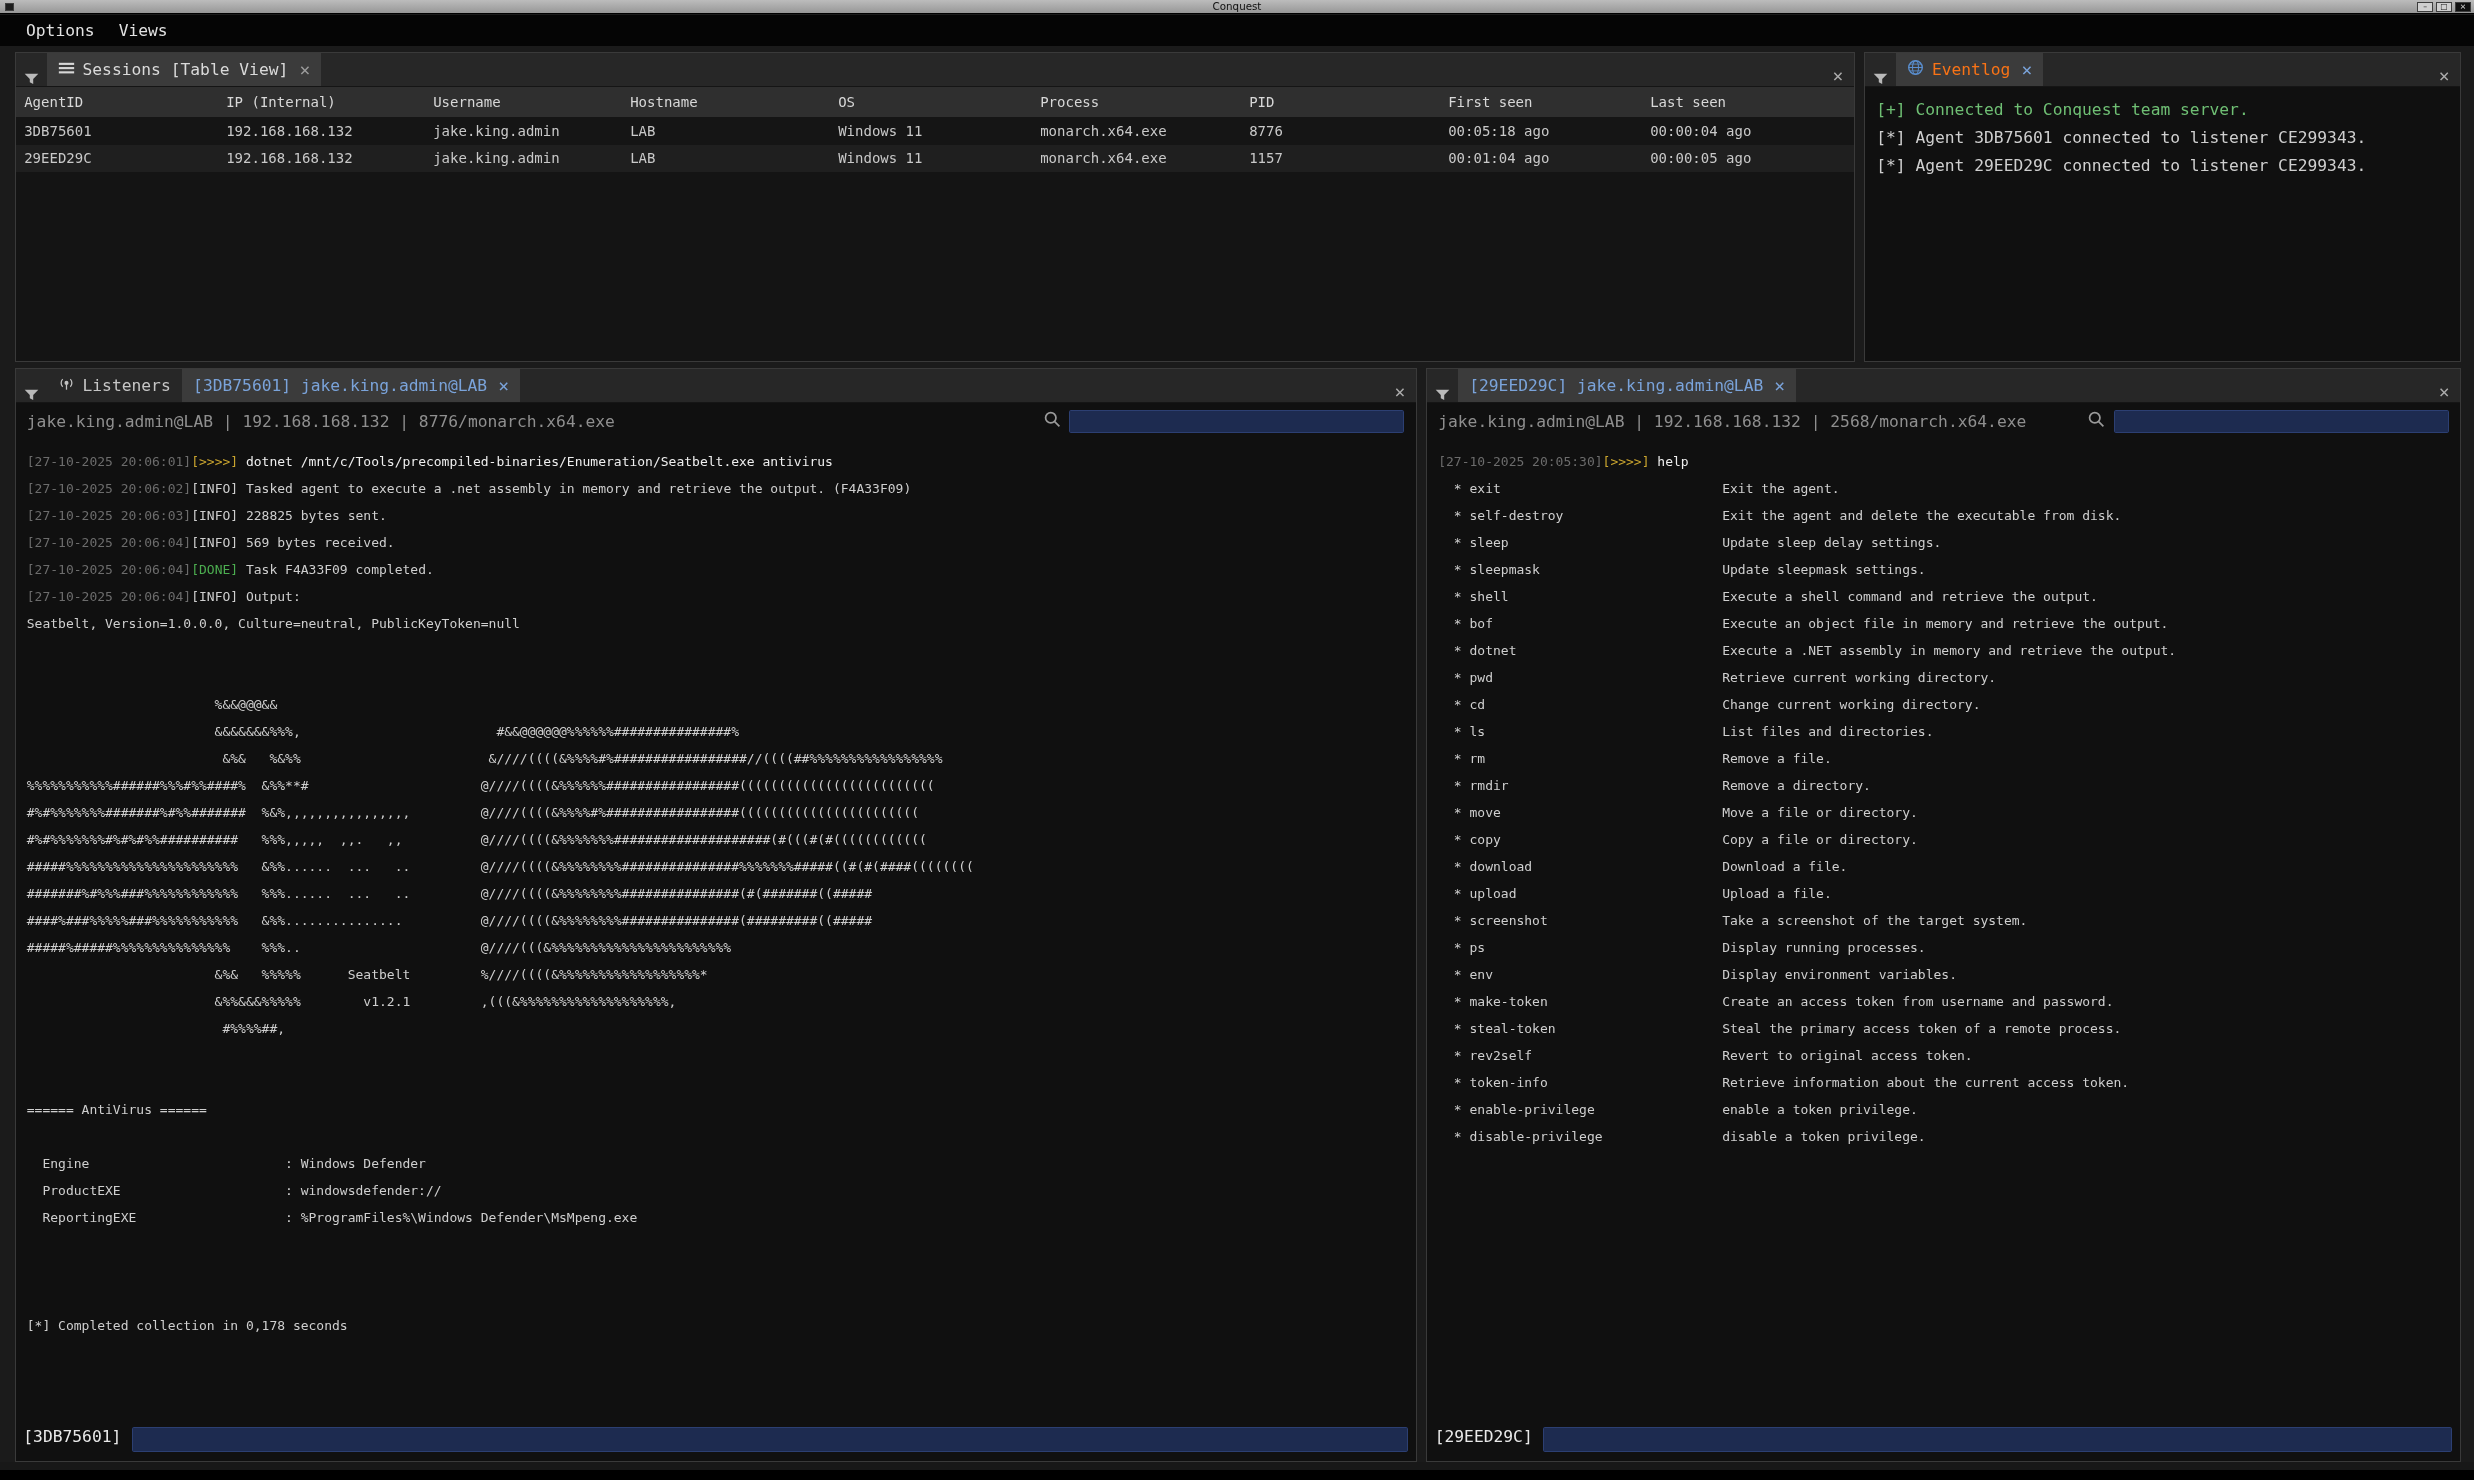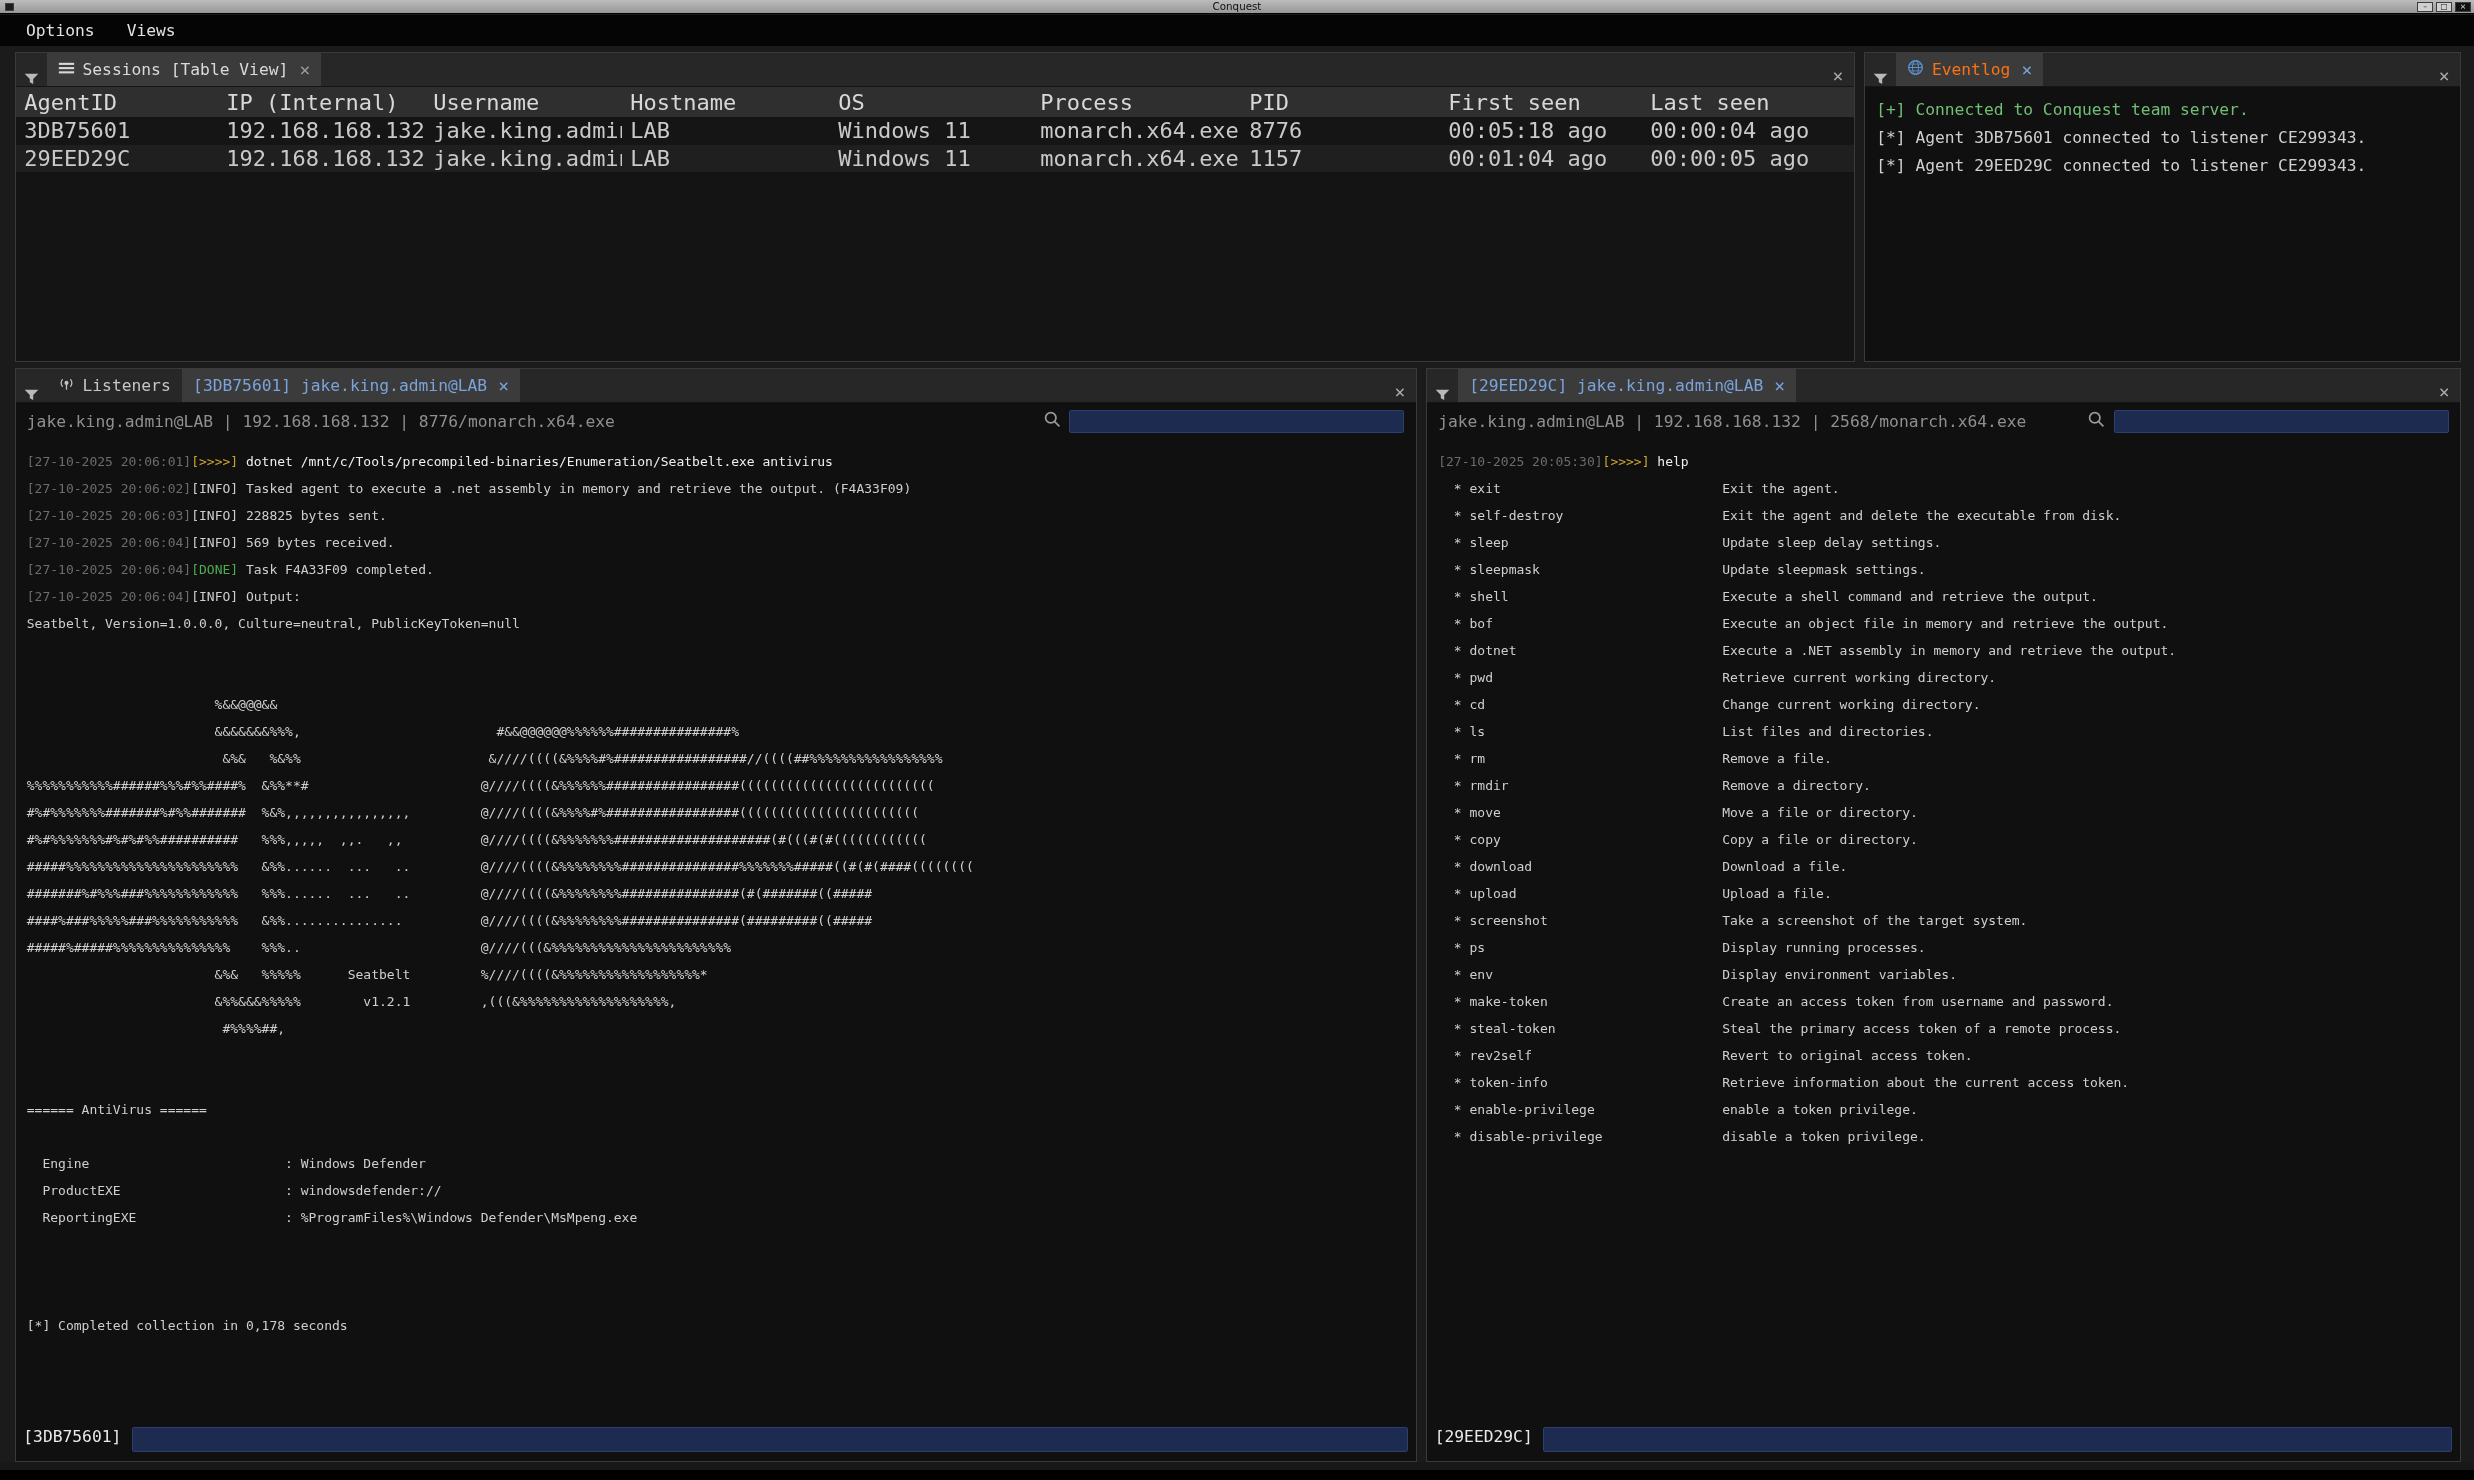--- a/index.html
+++ b/index.html
@@ -11,21 +11,21 @@
     background:linear-gradient(#bcbcbc,#979797);border-bottom:0.9px solid #000}
   .win-title{position:absolute;left:50%;top:0;transform:translateX(-50%);
     font:10.3px/13.8px "DejaVu Sans",sans-serif;color:#101010}
   .app-icon{position:absolute;left:5.2px;top:2.6px;width:8.6px;height:8.6px;
     background:#1d1d1d;border:0.9px solid #3f3f3f}
   .winbtns{position:absolute;right:3.4px;top:1.7px;display:flex;gap:3.4px}
   .winbtn{width:15.5px;height:10.3px;background:#cfcfcf;border:0.9px solid #3e3e3e;
     color:#141414;font:7.7px/8.6px "DejaVu Sans",sans-serif;text-align:center;cursor:default}
   .winbtn-close{background:#101010;color:#e5e5e5}
   .menubar{position:absolute;left:0;top:14.6px;width:100%;height:31px;background:#050505;
-    display:flex;align-items:center;gap:32px;padding-left:26px}
+    display:flex;align-items:center;gap:24px;padding-left:26px}
   .menu-item{font-size:16.3px;color:#e2e2e2;cursor:default}
 
   
   .panel{position:absolute;background:#101010;border:0.9px solid #3a3a3a;
     display:flex;flex-direction:column}
   .panel-sessions{left:14.6px;top:52px;width:1840px;height:310px}
   .panel-eventlog{left:1864px;top:52px;width:597px;height:310px}
   .panel-console-left{left:14.6px;top:368px;width:1402px;height:1094px}
   .panel-console-right{left:1426px;top:368px;width:1035px;height:1094px}
 
@@ -37,21 +37,21 @@
   .tab.active{background:#3b3b3b}
   .tab-sessions-t .tab-label{color:#dadada}
   .tab-eventlog-t .tab-label{color:#f97316}
   .tab-agent .tab-label{color:#7aa3da}
   .tab-close{font-size:18px;color:#9b9b9b;margin-left:3.4px}
   .tab-agent .tab-close,.tab-eventlog-t .tab-close{color:#7aa3da}
   .bar-close{margin-left:auto;margin-right:10.3px;font-size:18px;color:#ababab;cursor:default}
 
   
   .sessions-body{flex:1;background:#141414;overflow:hidden}
-  .sessions-table{width:100%;border-collapse:collapse;table-layout:fixed;font-size:22px}
+  .sessions-table{width:100%;border-collapse:collapse;table-layout:fixed;font-size:14px}
   .sessions-table th{background:#2f2f2f;color:#d8d8d8;font-weight:normal;height:30px;
     text-align:left;padding-left:8.6px}
   .sessions-table th:nth-child(1){width:202px}.sessions-table th:nth-child(2){width:207px}
   .sessions-table th:nth-child(3){width:197px}.sessions-table th:nth-child(4){width:208px}
   .sessions-table th:nth-child(5){width:202px}.sessions-table th:nth-child(6){width:209px}
   .sessions-table th:nth-child(7){width:199px}.sessions-table th:nth-child(8){width:202px}
   .sessions-table td{height:27.5px;color:#c9c9c9;padding-left:8.6px;white-space:nowrap;overflow:hidden}
   .sessions-table tbody tr:nth-child(odd){background:#151515}
   .sessions-table tbody tr:nth-child(even){background:#1f1f1f}
 

